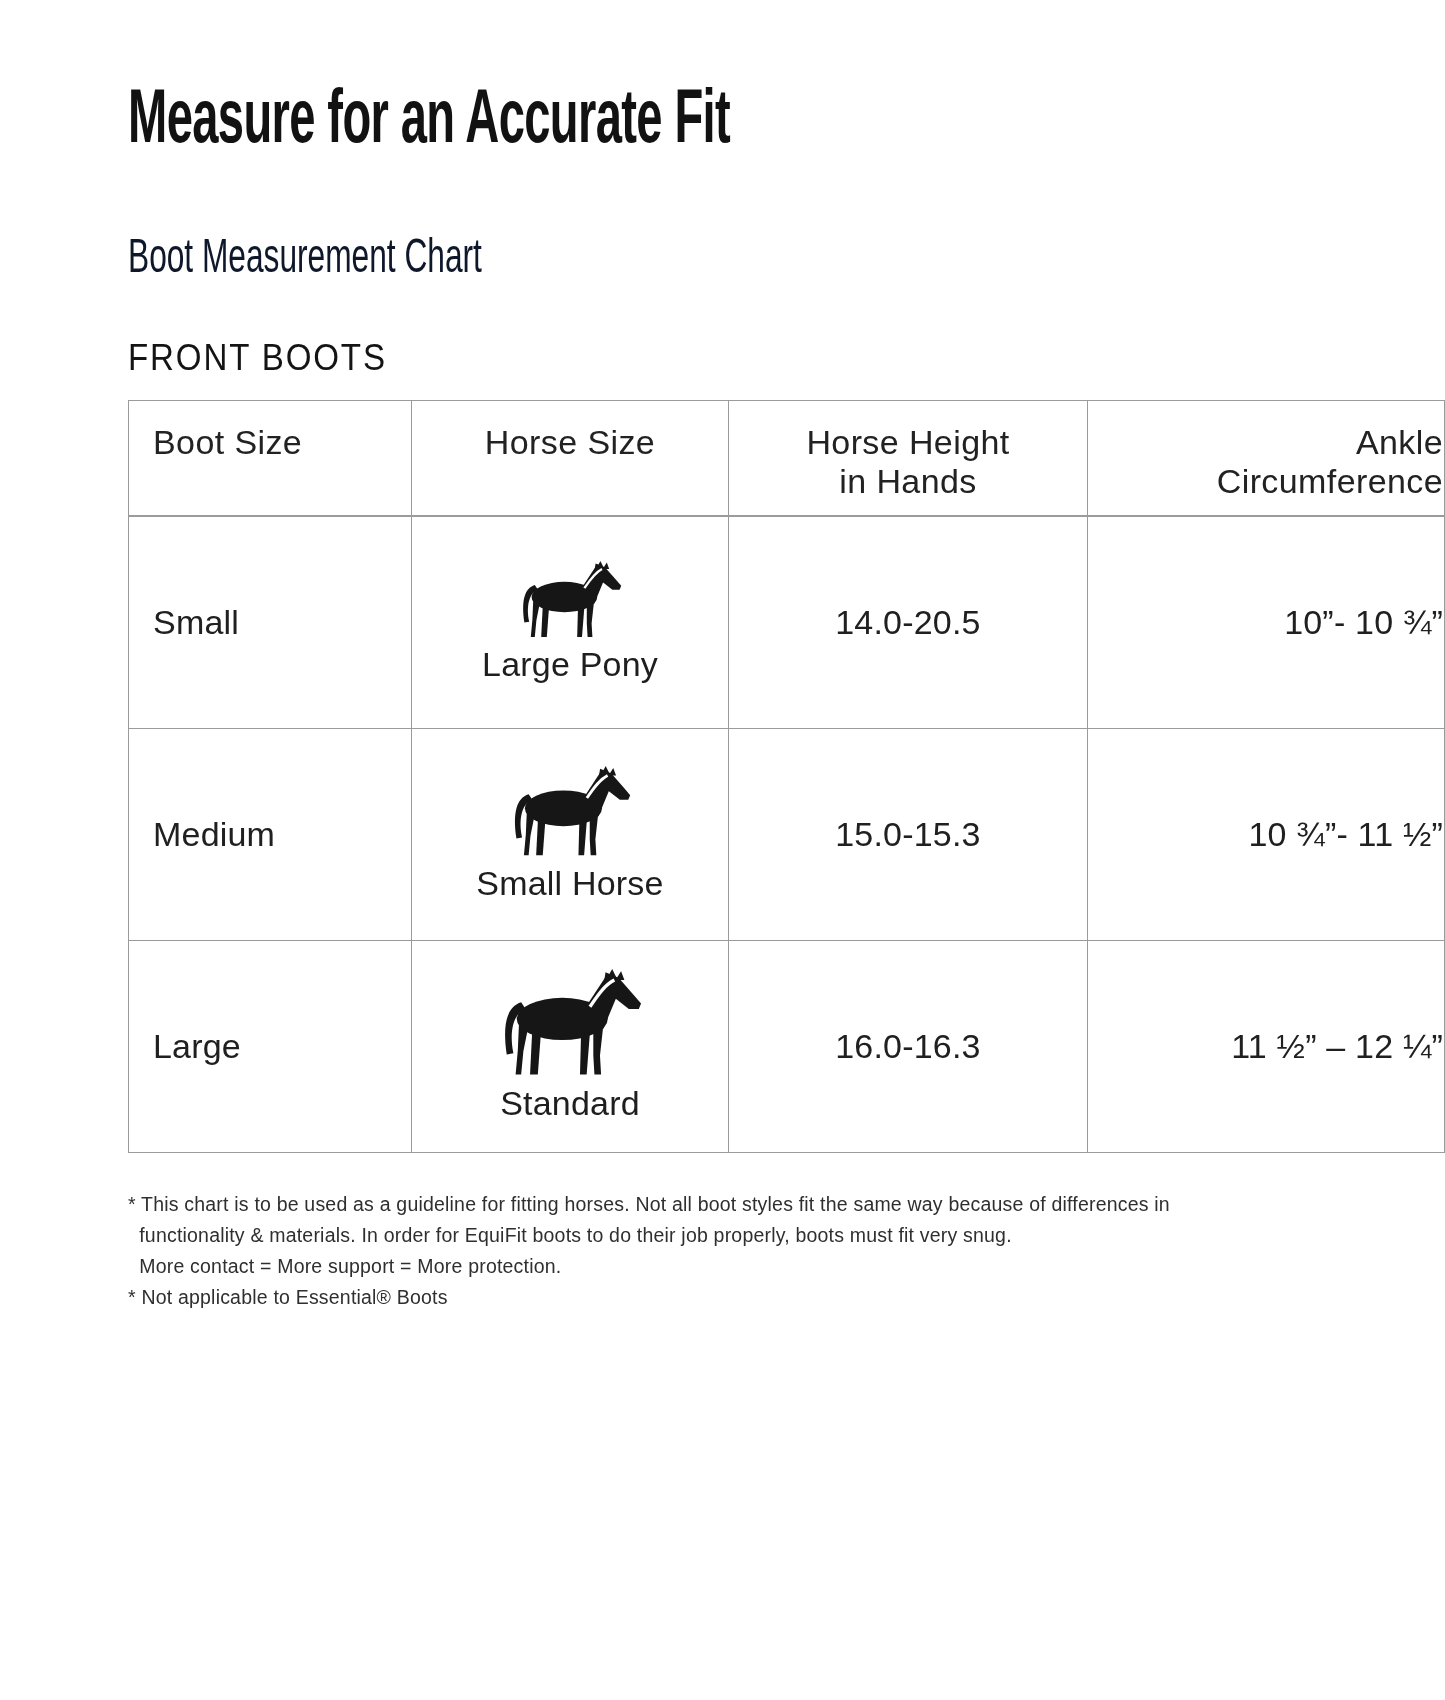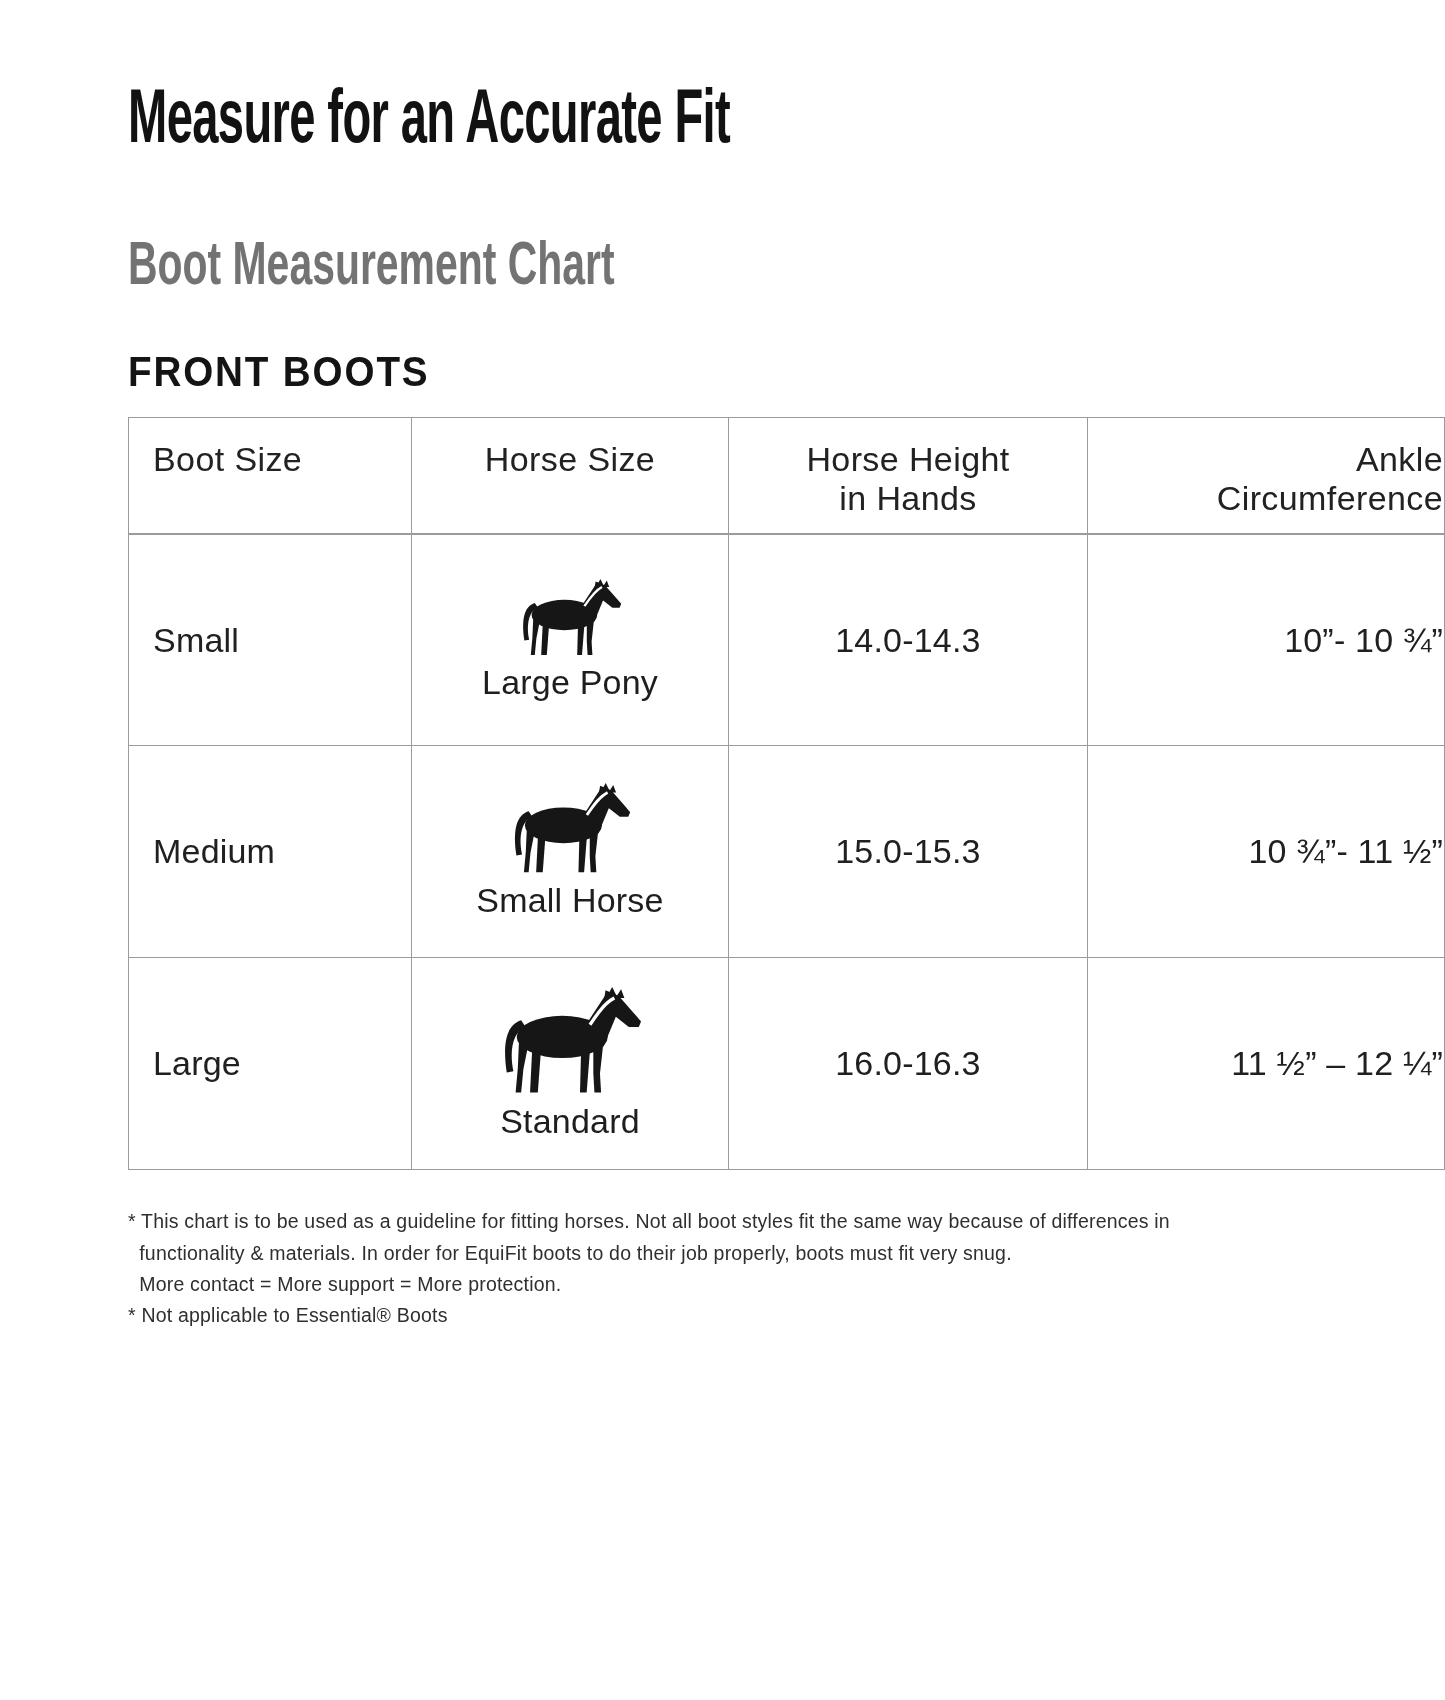--- a/index.html
+++ b/index.html
@@ -26,28 +26,28 @@
   .intro {
     margin-top:22px;
     font-size:30px; line-height:1.37; letter-spacing:0.8px;
     color:#3d3d3d;
     white-space:pre-wrap;
     width:1250px;
   }
 
   .section-heading {
     margin-top:70px;
-    font-size:62px; font-weight:700; color:#737373;
+    font-size:48px; font-weight:400; color:#0f172a;
     line-height:1; height:68px;
   }
   .section-heading .condensed { transform:scaleX(0.66); }
 
   .table-title {
     margin-top:32px;
-    font-size:42px; font-weight:bold; color:#141414;
+    font-size:36px; font-weight:normal; color:#141414;
     letter-spacing:2px; line-height:1;
   }
   .table-title .condensed { transform:scaleX(0.92); }
 
   table.boot-table {
     margin-top:24px;
     border-collapse:collapse;
     table-layout:fixed;
     width:1276px;
   }
@@ -148,21 +148,21 @@
       <tr>
         <td class="c1">Small</td>
         <td class="c2">
           <div class="horsewrap">
             <svg class="horse h-1" viewBox="0 0 140 100" aria-hidden="true">
                 <use href="#horse-shape"></use>
               </svg>
             <div class="horse-label">Large Pony</div>
           </div>
         </td>
-        <td class="c3">14.0-14.3</td>
+        <td class="c3">14.0-20.5</td>
         <td class="c4">10”- 10 ¾”</td>
       </tr>
       <tr>
         <td class="c1">Medium</td>
         <td class="c2">
           <div class="horsewrap">
             <svg class="horse h-2" viewBox="0 0 140 100" aria-hidden="true">
                 <use href="#horse-shape"></use>
               </svg>
             <div class="horse-label">Small Horse</div>

